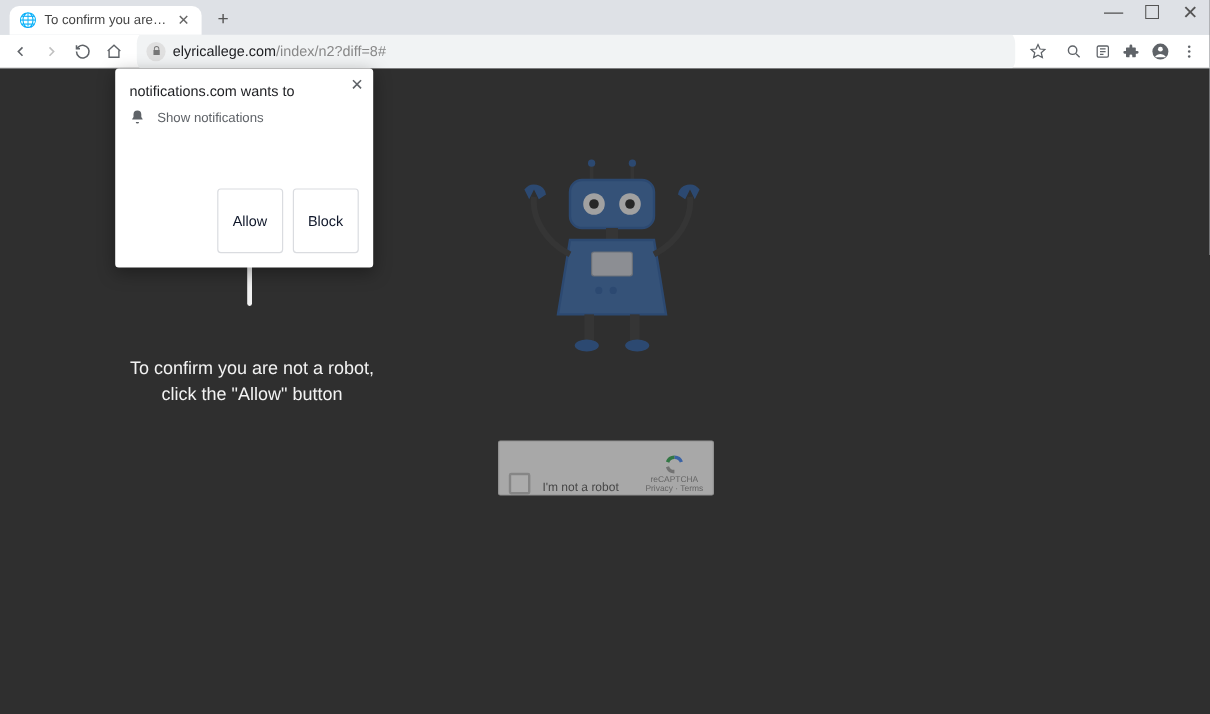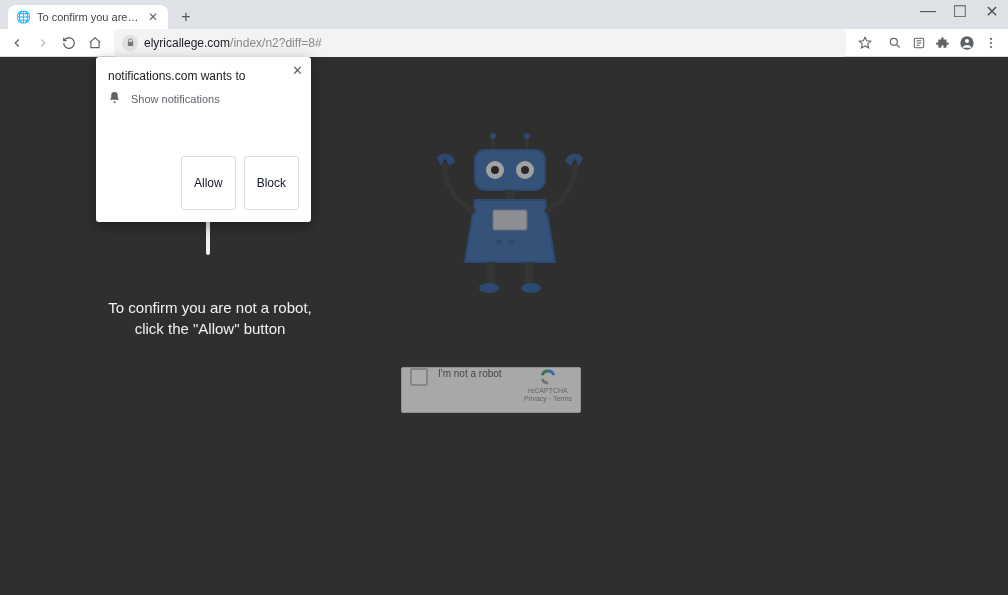--- a/index.html
+++ b/index.html
@@ -194,28 +194,28 @@
     left: 415px;
     width: 190px;
     height: 190px;
     opacity: 0.55;
   }
 
   
   .captcha {
     position: absolute;
     top: 310px;
-    left: 401px;
+    left: 415px;
     width: 180px;
     height: 46px;
     background: #f9f9f9;
     border: 1px solid #d3d3d3;
     border-radius: 2px;
     display: flex;
-    align-items: flex-start;
+    align-items: flex-end;
     padding: 0 8px;
     gap: 10px;
     opacity: 0.6;
   }
   .chk {
     width: 18px;
     height: 18px;
     border: 2px solid #c1c1c1;
     border-radius: 2px;
     background: #fff;

